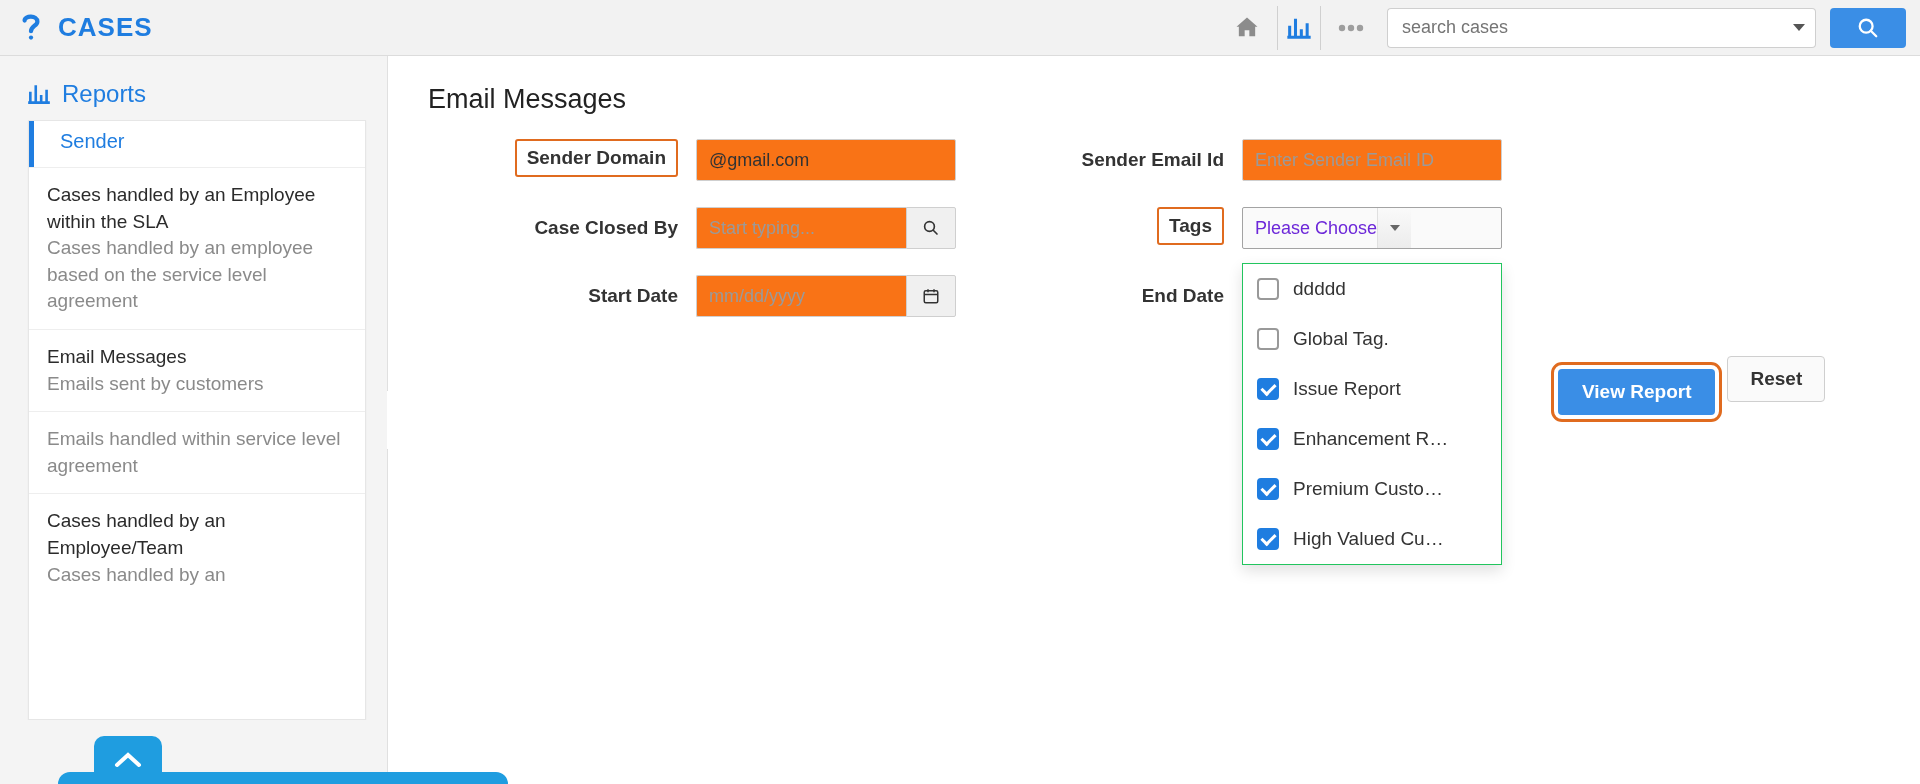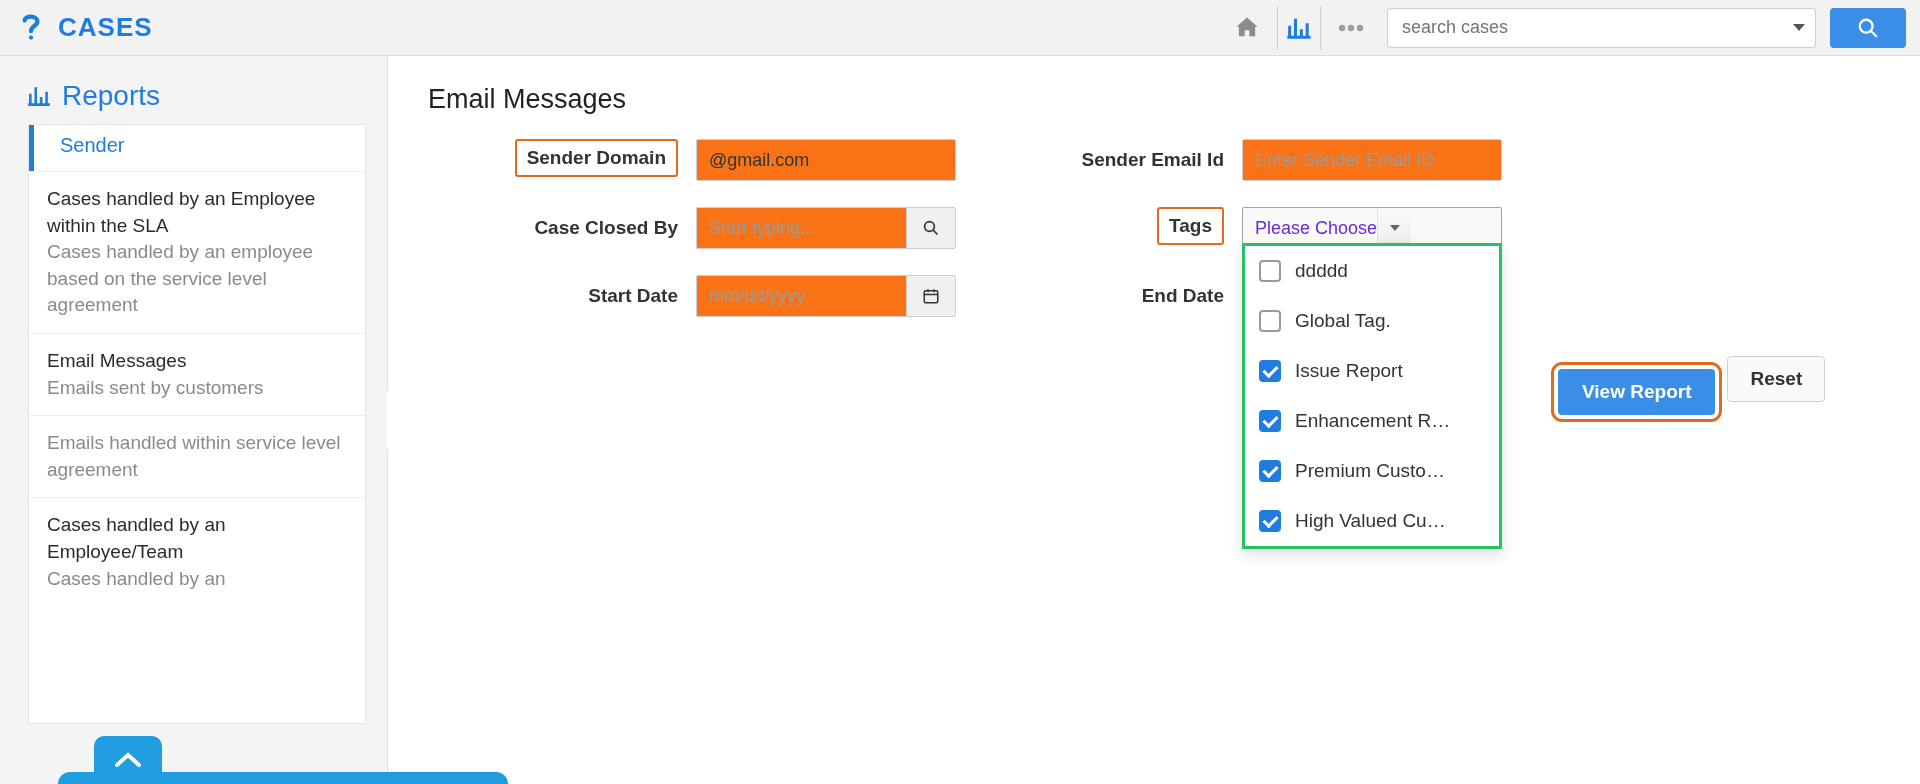--- a/index.html
+++ b/index.html
@@ -14,21 +14,21 @@
   .top-icon { width: 44px; height: 44px; display: flex; align-items: center; justify-content: center; margin: 0 4px; cursor: pointer; color: #7a7a7a; }
   .top-icon.reports-active { border-left: 1px solid #d0d0d0; border-right: 1px solid #d0d0d0; color: #1f7de0; }
   .search-wrap { display: flex; align-items: center; margin-left: 10px; }
   .search-input { width: 395px; height: 40px; border: 1px solid #cfcfcf; border-right: none; border-radius: 4px 0 0 4px; padding: 0 14px; font-size: 18px; color: #555; outline: none; }
   .search-dd { width: 34px; height: 40px; border: 1px solid #cfcfcf; border-left: none; border-radius: 0 4px 4px 0; background: #fff; display: flex; align-items: center; justify-content: center; cursor: pointer; }
   .search-btn { width: 76px; height: 40px; background: #3a8ee6; border: none; border-radius: 4px; margin-left: 14px; display: flex; align-items: center; justify-content: center; cursor: pointer; }
 
   
   .columns { display: flex; height: calc(100% - 56px); }
   .sidebar { width: 388px; background: #f4f4f4; border-right: 1px solid #e0e0e0; position: relative; padding: 16px 0 0 20px; }
-  .reports-header { display: flex; align-items: center; gap: 10px; color: #1f7de0; font-size: 28px; font-weight: 400; padding: 8px 0 12px 6px; }
+  .reports-header { display: flex; align-items: center; gap: 10px; color: #1f7de0; font-size: 24px; font-weight: 400; padding: 8px 0 12px 6px; }
   .reports-header svg { color: #1f7de0; }
   .report-list-wrap { position: relative; height: 600px; overflow: hidden; padding-left: 8px; }
   .report-list { width: 338px; background: #fff; border: 1px solid #e6e6e6; box-shadow: 0 1px 2px rgba(0,0,0,0.04); height: 100%; overflow-y: auto; }
   .report-list::-webkit-scrollbar { width: 14px; }
   .report-list::-webkit-scrollbar-track { background: #f0f0f0; }
   .report-list::-webkit-scrollbar-thumb { background: #c0c0c0; border-radius: 3px; }
   .report-item { padding: 14px 18px; border-top: 1px solid #eee; font-size: 19px; line-height: 1.4; cursor: pointer; }
   .report-item:first-child { border-top: none; }
   .report-title { color: #2b2b2b; }
   .report-desc { color: #8a8a8a; }
@@ -44,21 +44,21 @@
   .form-label.highlight { border: 2px solid #e06b1f; border-radius: 3px; padding: 6px 10px; display: inline-block; justify-self: end; }
   .text-input { width: 100%; height: 42px; border: 1px solid #cfcfcf; background: #f97316; padding: 0 12px; font-size: 18px; color: #333; outline: none; border-radius: 2px; }
   .text-input::placeholder { color: #9a9a9a; }
   .input-with-btn { display: flex; }
   .input-with-btn .text-input { border-right: none; border-radius: 2px 0 0 2px; width: 210px; }
   .input-addon-btn { width: 50px; height: 42px; border: 1px solid #cfcfcf; background: #f0f0f0; display: flex; align-items: center; justify-content: center; cursor: pointer; border-radius: 0 2px 2px 0; }
 
   .tags-select { position: relative; width: 260px; }
   .tags-select-head { width: 100%; height: 42px; border: 1px solid #a3a3a3; background: #fafafa; border-radius: 2px; display: flex; align-items: center; justify-content: flex-start; padding: 0 0 0 12px; font-size: 18px; color: #6d28d9; cursor: pointer; }
   .tags-select-caret { width: 34px; height: 40px; border-left: 1px solid #e0e0e0; display: flex; align-items: center; justify-content: center; background: linear-gradient(#fafafa,#ececec); }
-  .tags-dropdown { position: absolute; top: 36px; left: 0; width: 100%; background: #fff; border: 3px solid #22c55e; box-shadow: 0 6px 14px rgba(0,0,0,0.12); z-index: 50; }
+  .tags-dropdown { position: absolute; top: 56px; left: 0; width: 100%; background: #fff; border: 1px solid #22c55e; box-shadow: 0 6px 14px rgba(0,0,0,0.12); z-index: 50; }
   .tags-scroll { max-height: 340px; overflow-y: auto; }
   .tags-scroll::-webkit-scrollbar { width: 14px; }
   .tags-scroll::-webkit-scrollbar-track { background: #f0f0f0; }
   .tags-scroll::-webkit-scrollbar-thumb { background: #c0c0c0; border-radius: 3px; }
   .tag-option { display: flex; align-items: center; gap: 14px; padding: 14px 14px; font-size: 19px; color: #333; cursor: pointer; white-space: nowrap; overflow: hidden; text-overflow: ellipsis; }
   .tag-checkbox { width: 22px; height: 22px; border: 2px solid #999; border-radius: 4px; flex: 0 0 22px; display: flex; align-items: center; justify-content: center; }
   .tag-checkbox.checked { background: #1f7de0; border-color: #1f7de0; }
   .tag-checkbox.checked::after { content: ""; width: 6px; height: 11px; border: solid #fff; border-width: 0 3px 3px 0; transform: rotate(45deg); margin-top: -3px; }
 
   .actions-row { margin-top: 26px; margin-left: 1130px; display: flex; gap: 12px; align-items: center; }

